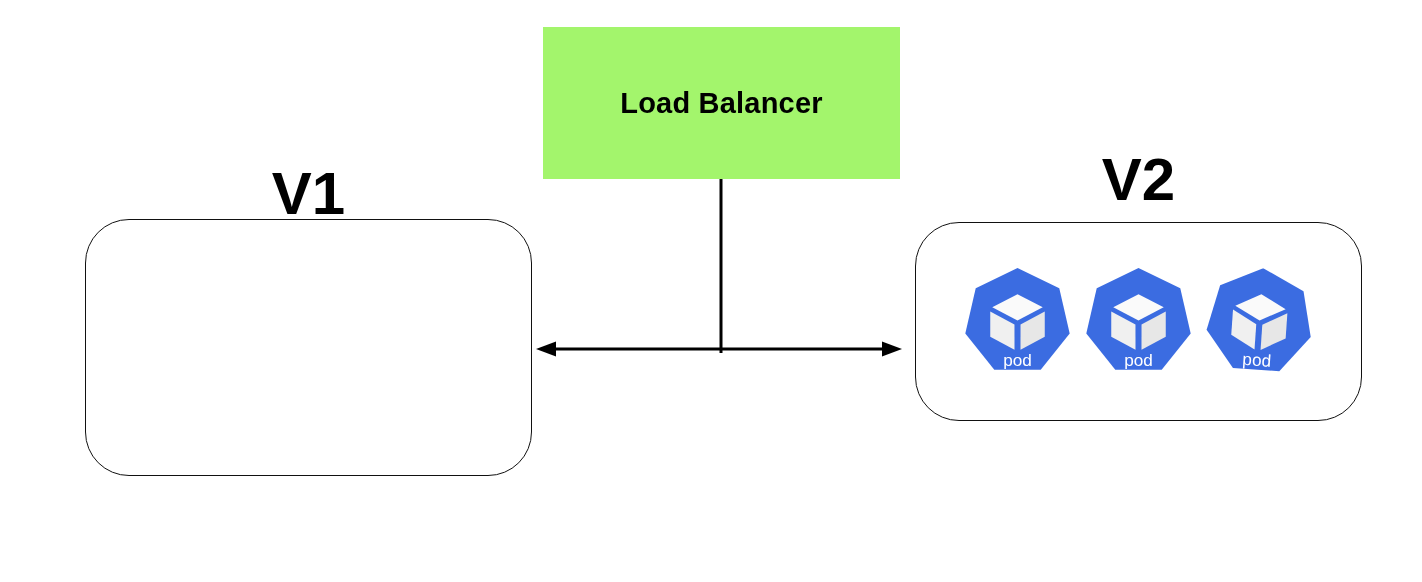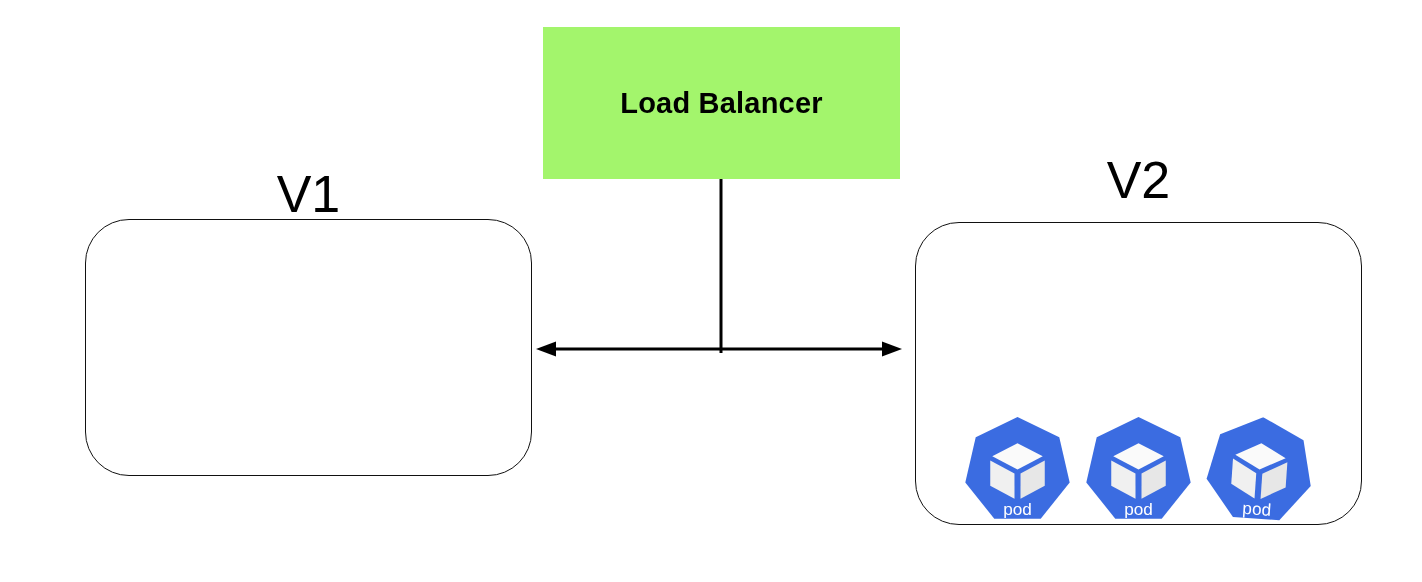--- a/index.html
+++ b/index.html
@@ -32,34 +32,34 @@
   }
   .group-box {
     position: absolute;
     box-sizing: border-box;
     background: #ffffff;
     border: 1.5px solid #111111;
     border-radius: 44px;
   }
   .v1-box { left: 85px; top: 219px; width: 447px; height: 257px; }
   .v2-box {
-    left: 915px; top: 222px; width: 447px; height: 303px;
+    left: 915px; top: 222px; width: 447px; height: 199px;
     display: flex;
-    align-items: flex-end;
+    align-items: center;
     justify-content: center;
     gap: 14px;
   }
   .group-label {
     position: absolute;
     width: 447px;
     height: 48px;
     line-height: 48px;
     text-align: center;
-    font-size: 52px;
-    font-weight: 400;
+    font-size: 60px;
+    font-weight: 700;
     color: #000000;
   }
   .v1-label { left: 85px; top: 170px; }
   .v2-label { left: 915px; top: 156px; }
   .pod {
     width: 107px;
     height: 107px;
     flex: 0 0 auto;
   }
   .pod-3 { transform: rotate(4deg); }

